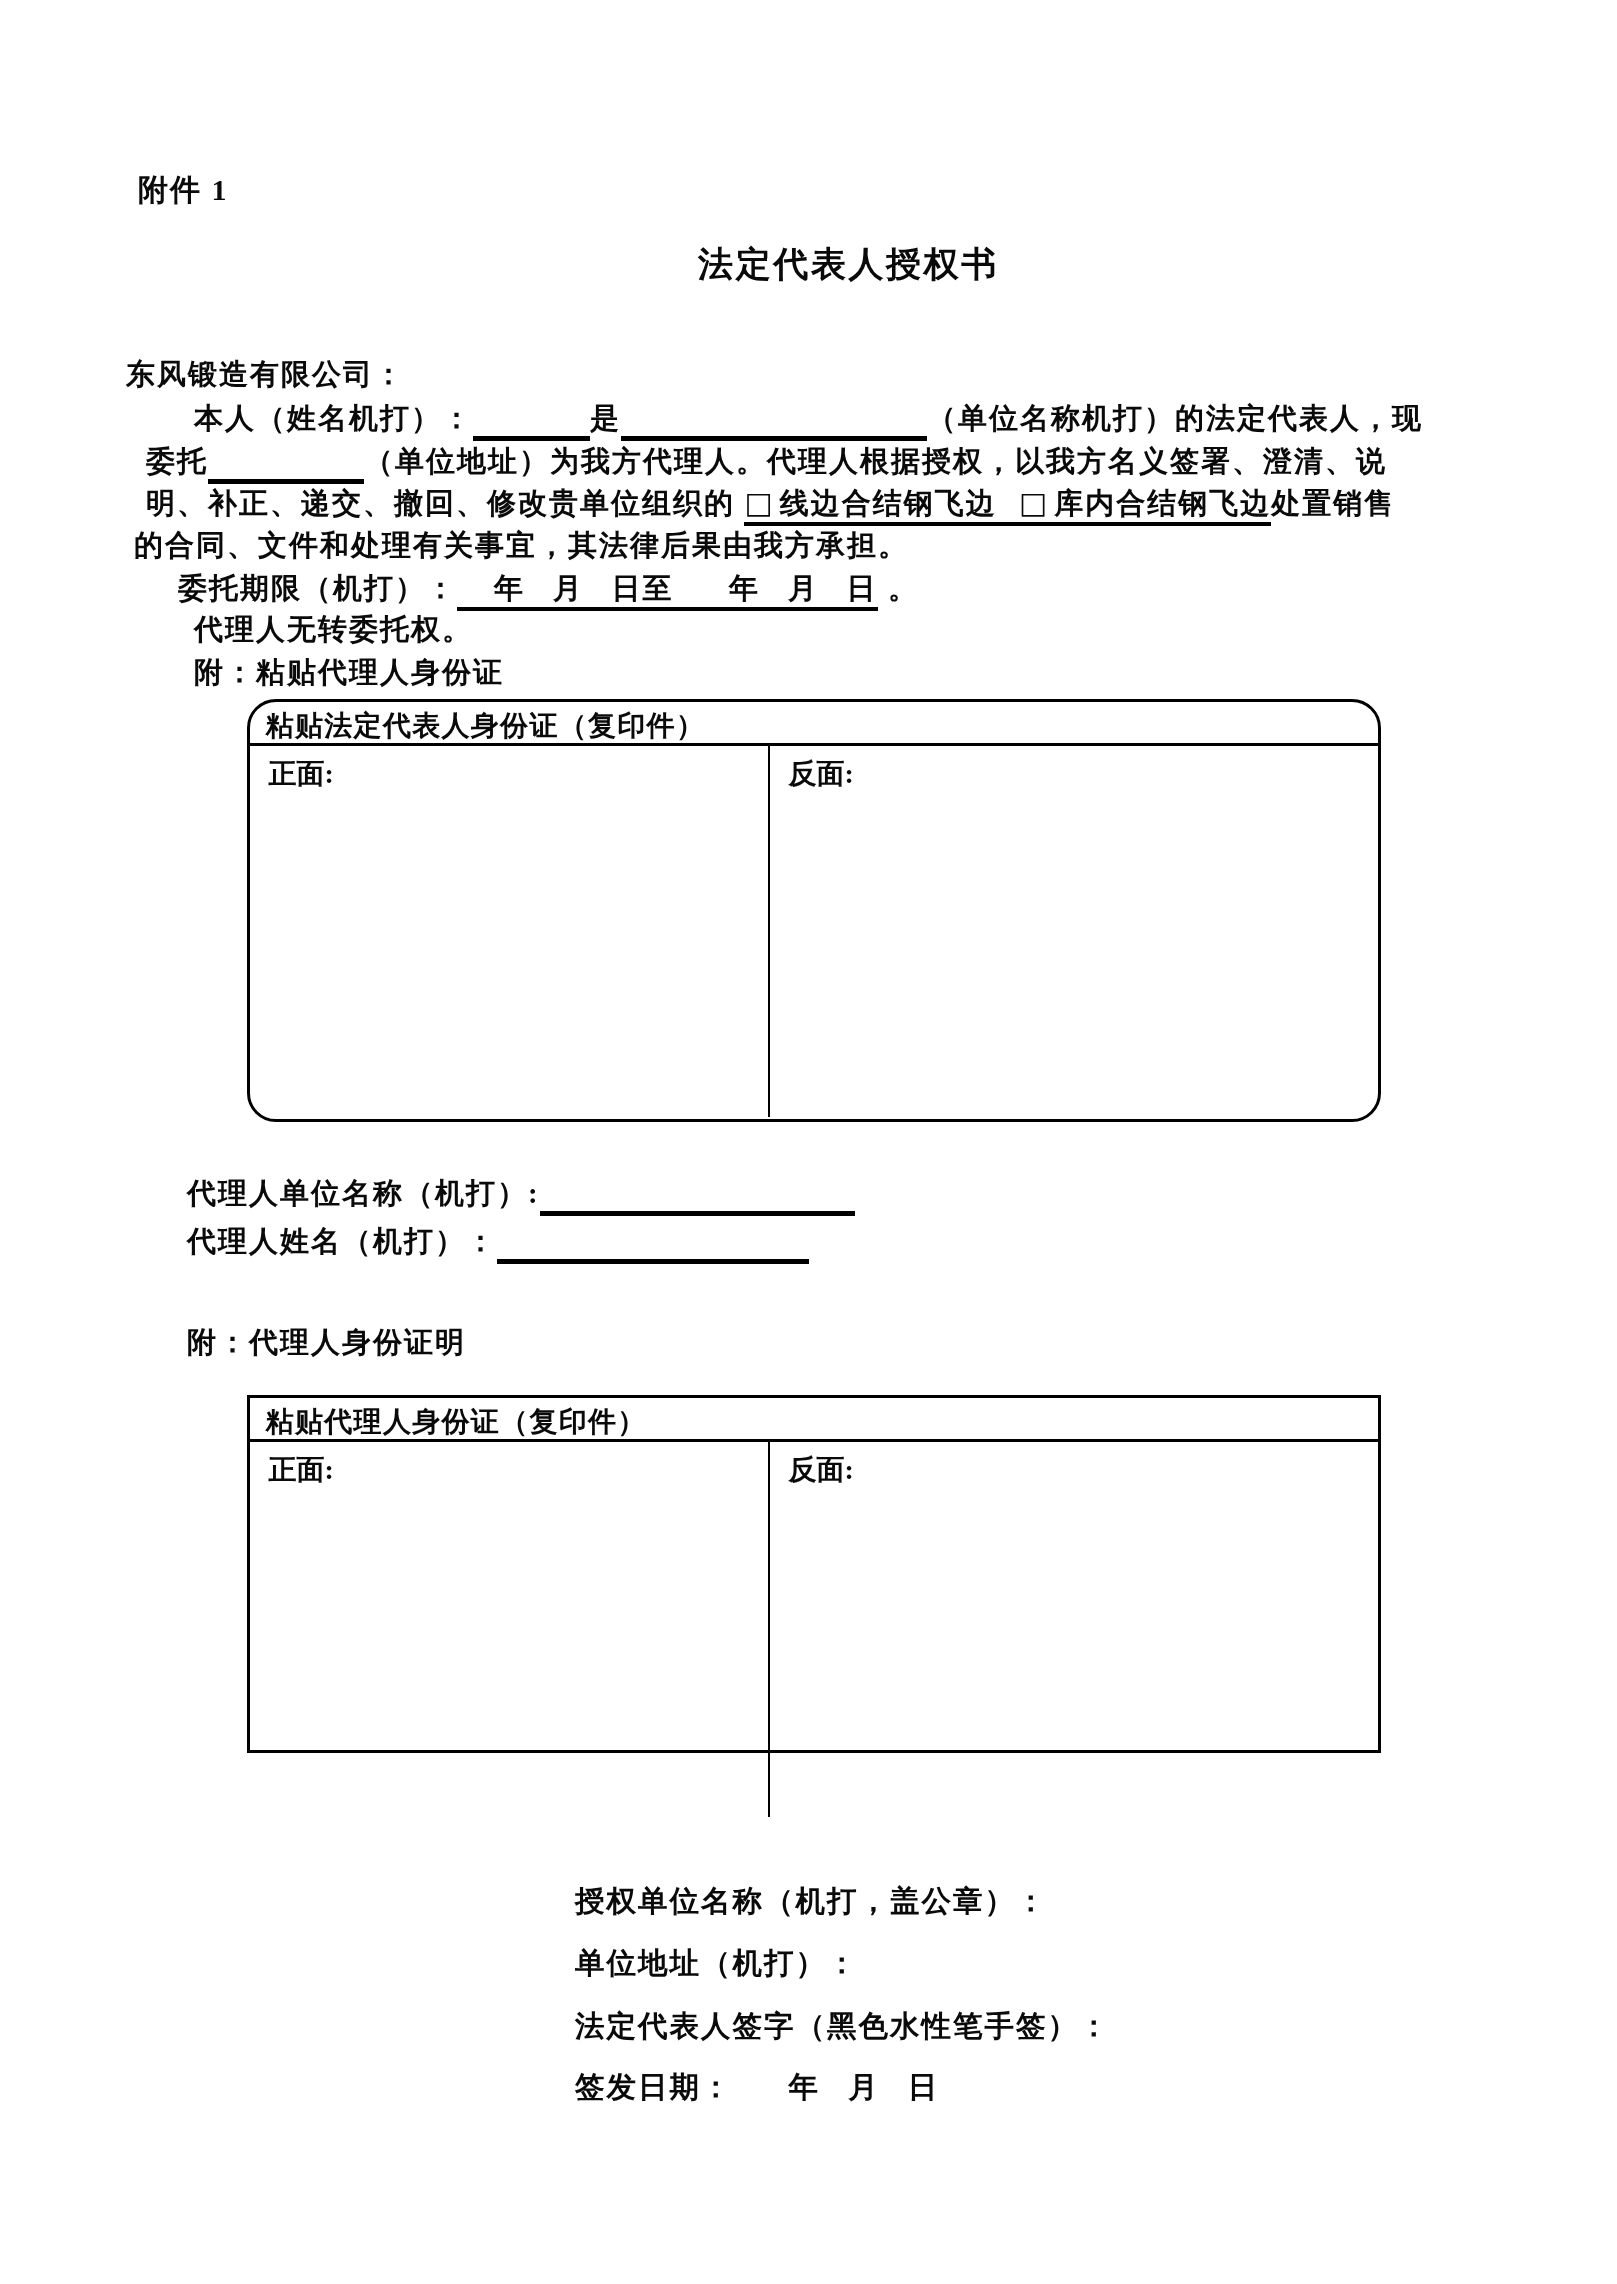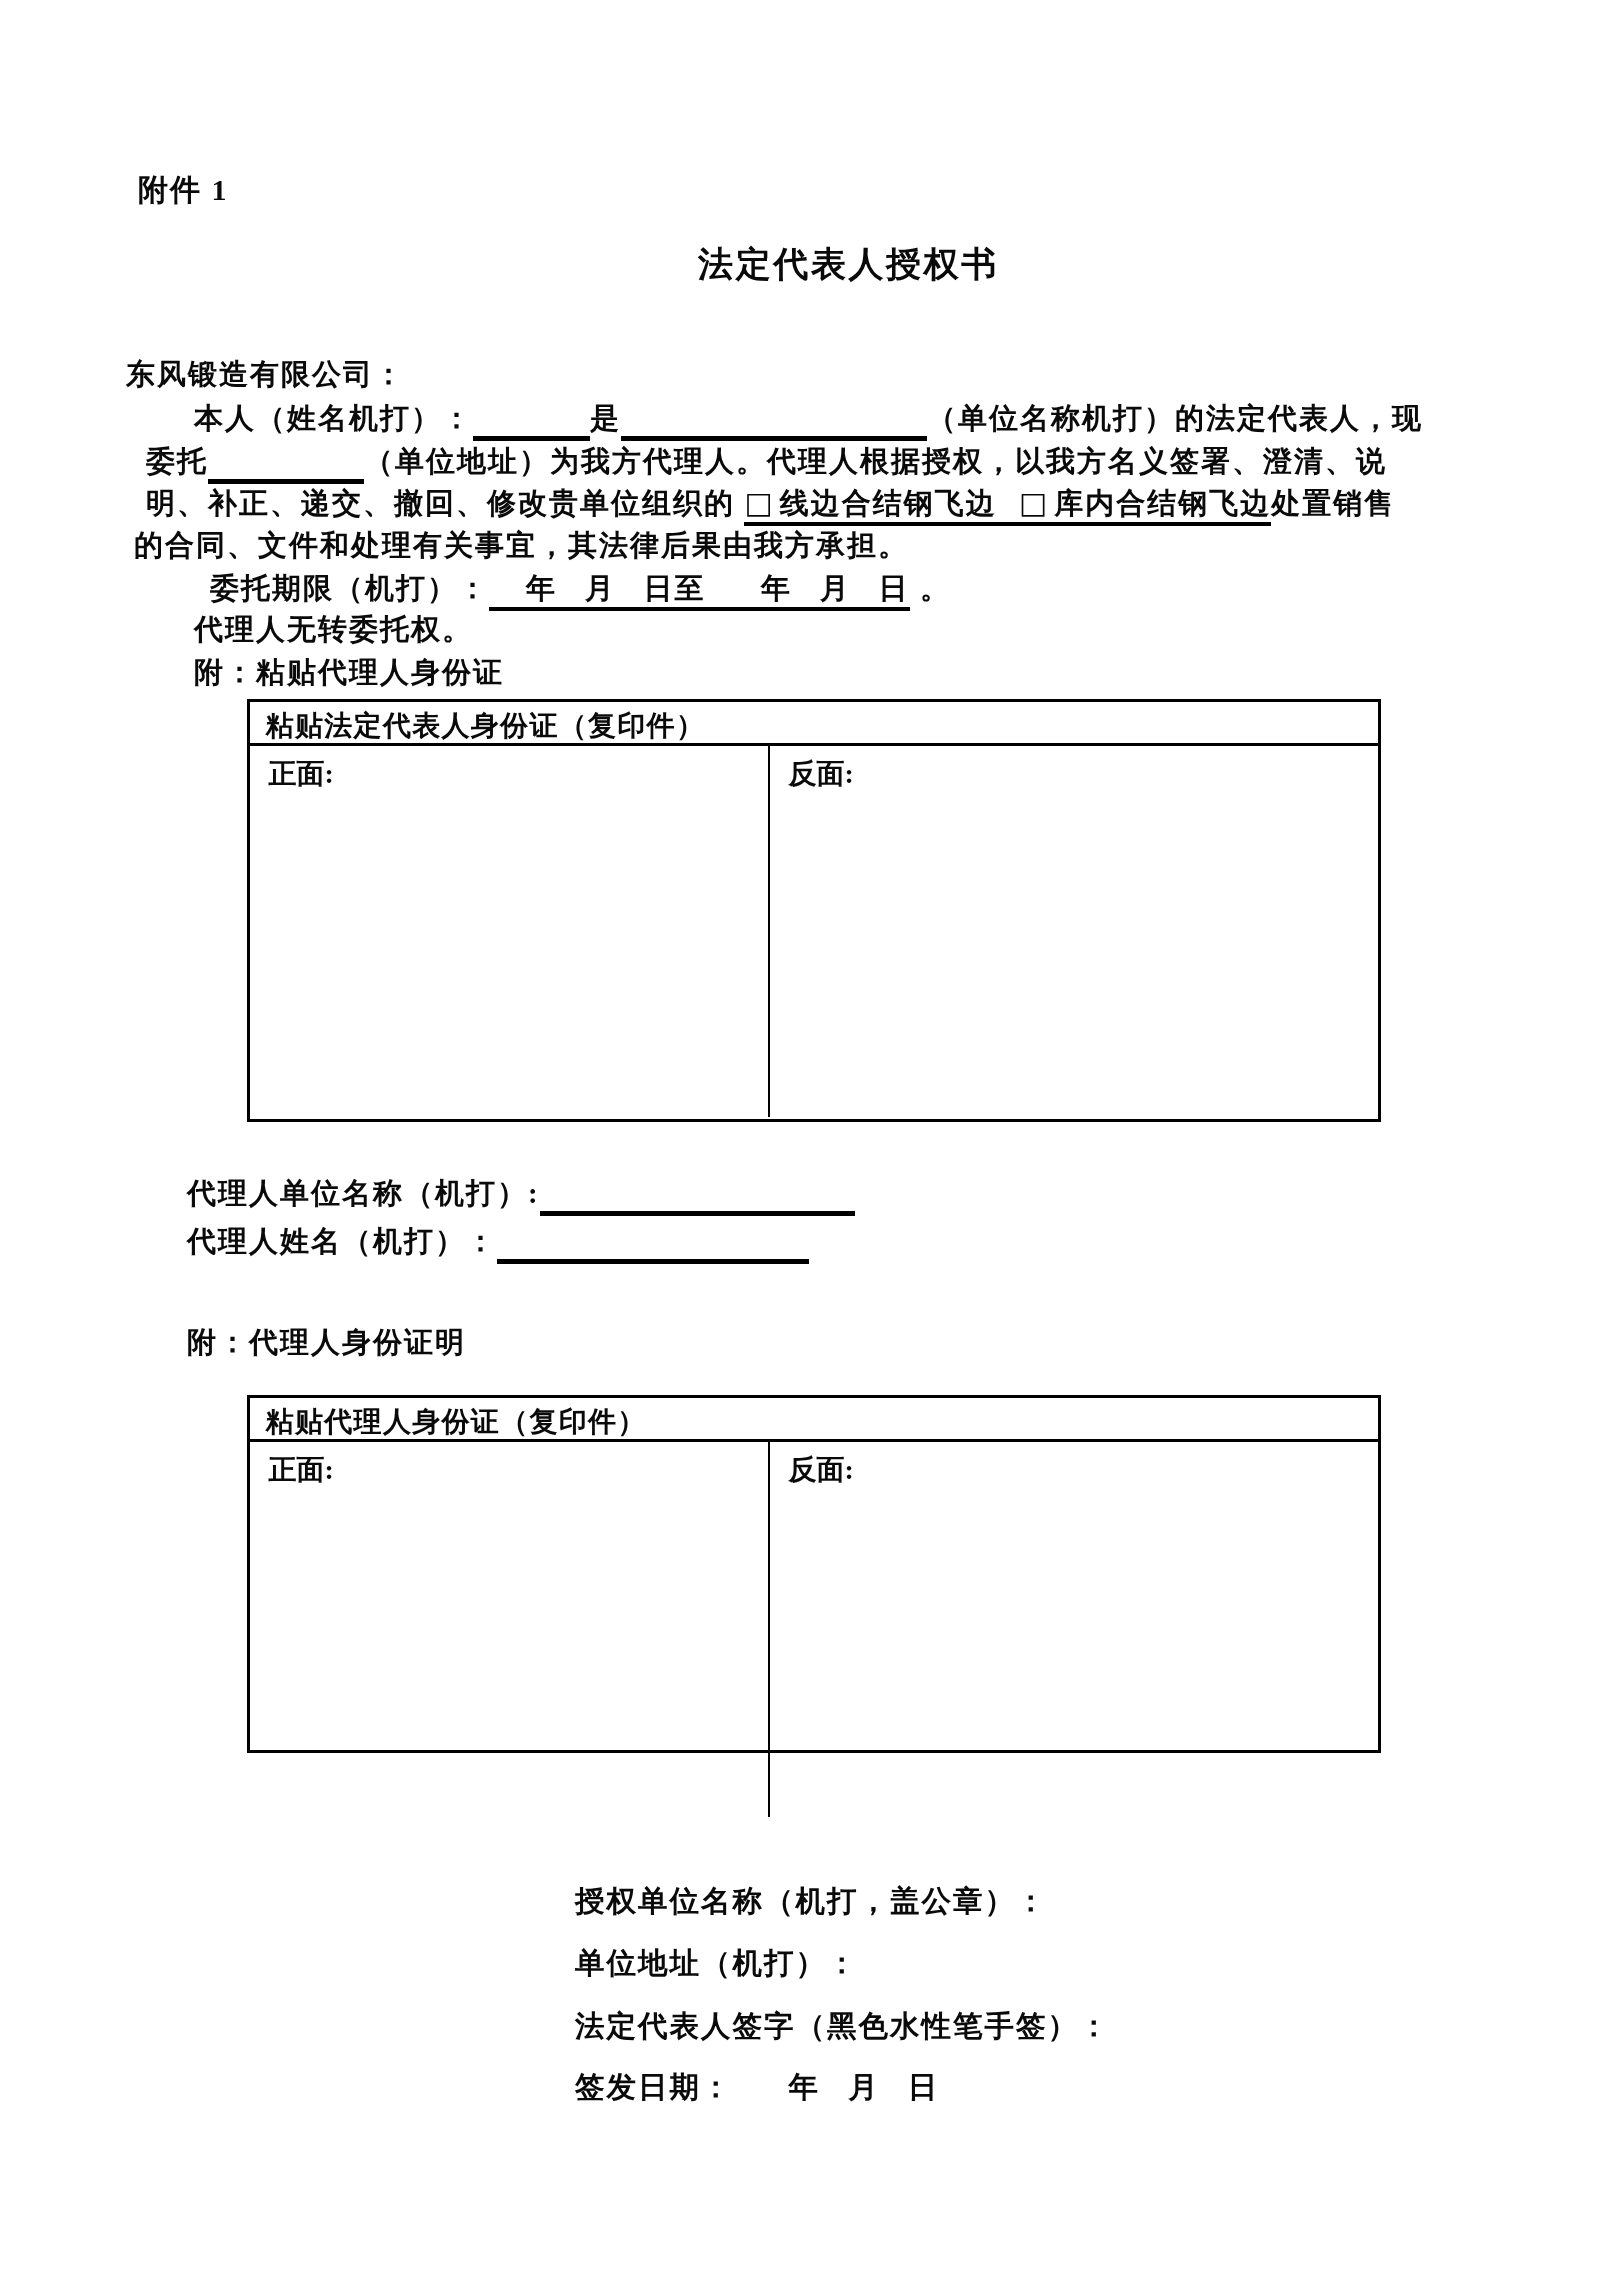--- a/index.html
+++ b/index.html
@@ -75,21 +75,21 @@
   .idbox-cell {
     box-sizing: border-box;
     padding: 9.2px 0 0 18.4px;
     font-size: 28px;
   }
   .idbox-cell.front {
     width: 46.1%;
     border-right: 2.6px solid #000;
   }
   .idbox-cell.back { flex: 1; }
-  .box1 { top: 699px; height: 423px; }
+  .box1 { top: 699px; height: 423px; border-radius: 29px; }
   .box1 .idbox-body { height: 371px; }
   .box2 { top: 1395px; height: 358px; }
   .box2 .idbox-body { height: 375px; }
   .footer-line { font-size: 29.5px; }
   .date-gap { margin-left: 56px; }
 </style>
 </head>
 <body>
 
 <div class="page">
@@ -108,21 +108,21 @@
     <span>委托</span><span class="blank" style="width:156px;"></span><span>（单位地址）为我方代理人。代理人根据授权，以我方名义签署、澄清、说</span>
   </div>
 
   <div class="line" style="left:146px; top:485px;">
     <span>明、补正、递交、撤回、修改贵单位组织的</span>
     <span class="ul"><span class="cbx">□</span><span>线边合结钢飞边</span><span class="cbx second">□</span><span>库内合结钢飞边</span></span><span>处置销售</span>
   </div>
 
   <div class="line" style="left:134px; top:528px;">的合同、文件和处理有关事宜，其法律后果由我方承担。</div>
 
-  <div class="line" style="left:210px; top:571px;">
+  <div class="line" style="left:178px; top:571px;">
     <span>委托期限（机打）：</span><span class="ul pre">    年   月   日至      年   月   日</span><span class="period">。</span>
   </div>
 
   <div class="line" style="left:194px; top:612px;">代理人无转委托权。</div>
 
   <div class="line" style="left:194px; top:655px;">附：粘贴代理人身份证</div>
 
   <div class="idbox box1">
     <div class="idbox-header">粘贴法定代表人身份证（复印件）</div>
     <div class="idbox-body">

